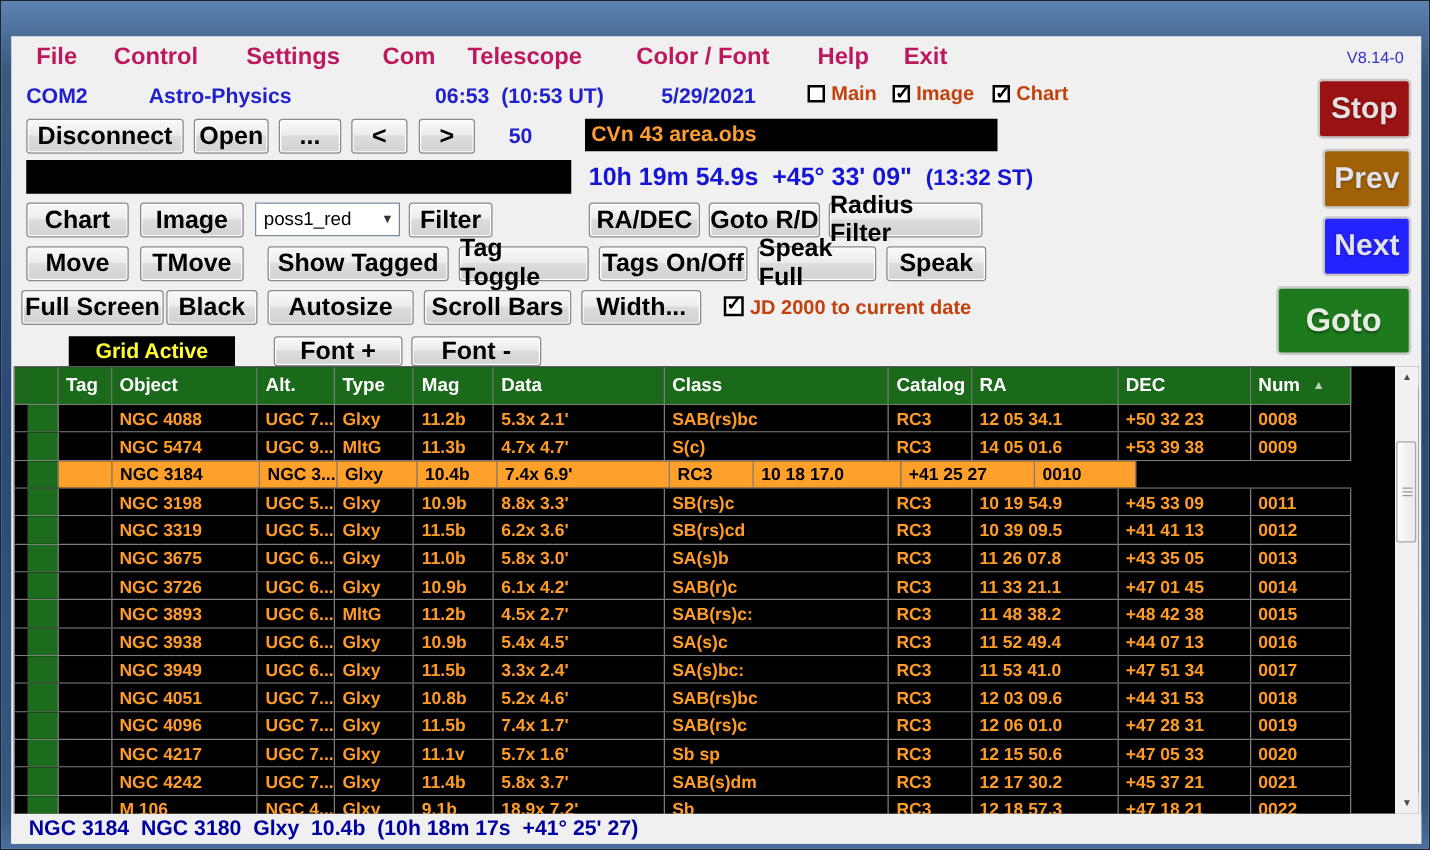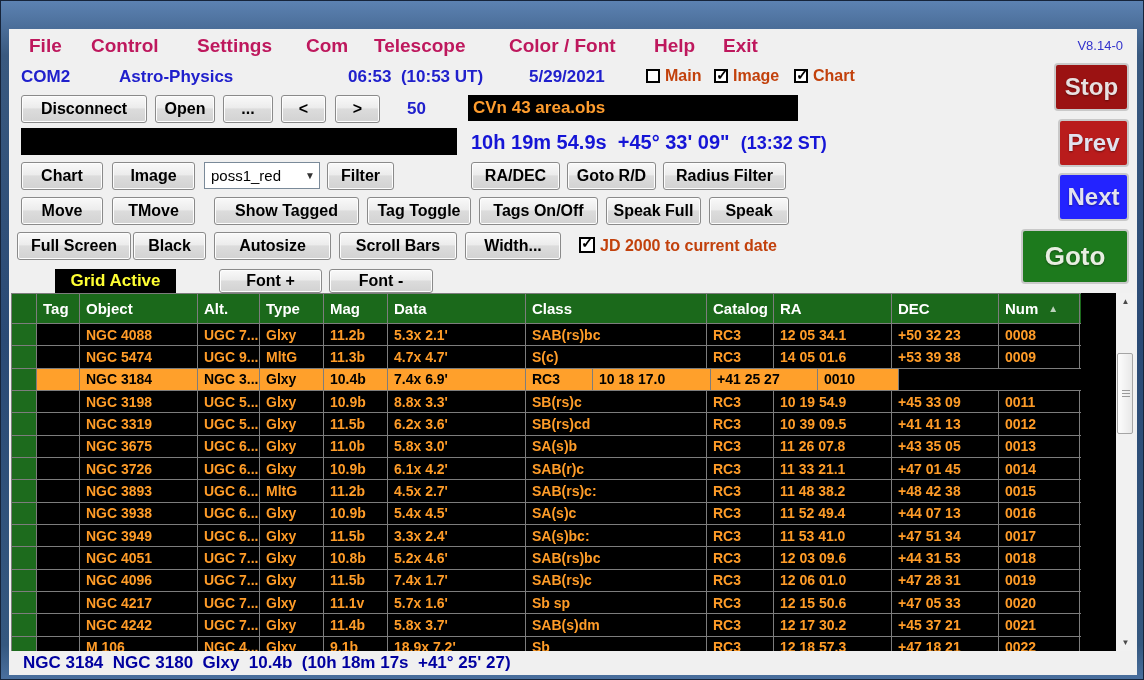--- a/index.html
+++ b/index.html
@@ -40,49 +40,49 @@
 
   .cb { display:inline-block; width:14px; height:14px; border:2px solid #000; background:#fff;
         position:relative; vertical-align:-2px; margin-right:5px; }
   .cb.checked::after { content:"✓"; position:absolute; left:0px; top:-5px; font-size:15px; font-weight:bold; color:#000; }
   .cb-label { font-size:16px; font-weight:bold; color:#c2410c; }
   .cb-wrap { position:absolute; top:38px; }
 
   .btn { position:absolute; height:28px; border:1px solid #8a8a8a; border-radius:3px;
     background:linear-gradient(180deg,#f9f9f9 0%, #ececec 45%, #dcdcdc 50%, #d2d2d2 100%);
     font-family:"Liberation Sans", sans-serif;
-    font-size:16px; font-weight:bold; color:#000; display:flex; align-items:center; justify-content:center;
+    font-size:20px; font-weight:bold; color:#000; display:flex; align-items:center; justify-content:center;
     box-shadow:inset 0 0 0 1px #fdfdfd; cursor:default; }
   .btn.small-h { height:24px; }
 
   .black-box { position:absolute; background:#000; }
   .file-label { color:#ff9d2e; font-size:17px; font-weight:bold; padding-left:5px; display:flex; align-items:center; }
 
   .coords { position:absolute; left:462px; top:102px; font-size:20px; font-weight:bold; color:#1515d6; white-space:pre; }
   .coords .st { font-family:Liberation Sans, sans-serif; font-weight:bold; font-size:18px; }
 
   .dropdown { position:absolute; left:195px; top:133px; width:116px; height:27px; background:#fff;
     border:1px solid #7a8a99; display:flex; align-items:center; font-size:15px; color:#000; padding-left:6px; }
   .dd-arrow { position:absolute; right:4px; top:7px; font-size:10px; color:#333; }
 
-  .grid-active { position:absolute; left:46px; top:240px; width:121px; height:24px; background:#000;
+  .grid-active { position:absolute; left:46px; top:240px; width:133px; height:24px; background:#000;
     color:#ffff33; font-size:17px; font-weight:bold; display:flex; align-items:center; justify-content:center; }
 
   .side-btn { position:absolute; border:2px solid #c9c9c9; border-radius:4px; color:#fff;
     font-weight:bold; display:flex; align-items:center; justify-content:center;
     text-shadow:0 1px 2px rgba(0,0,0,.4); }
   .stop { left:1045px; top:34px;  width:75px;  height:48px; background:#9b1212; font-size:24px; color:#e8e0e0; }
-  .prev { left:1049px; top:90px;  width:71px;  height:48px; background:#b91c1c; font-size:24px; color:#e2e2ee; }
+  .prev { left:1049px; top:90px;  width:71px;  height:48px; background:#a16207; font-size:24px; color:#e2e2ee; }
   .next { left:1049px; top:144px; width:71px;  height:48px; background:#2323ff; font-size:24px; color:#e2e2ee; }
   .goto { left:1012px; top:200px; width:108px; height:55px; background:#1d7a1d; font-size:26px; color:#e8eee2; }
 
   
   .table-wrap { position:absolute; left:2px; top:264px; width:1124px; height:358px; background:#000; overflow:hidden; }
   .grid { position:absolute; left:0; top:0; width:1070px; border-left:1px solid #7d7d7d; border-top:1px solid #7d7d7d; }
-  .tr { display:flex; height:22.35px; border-bottom:1px solid #7d7d7d; background:#000; }
+  .tr { display:flex; height:22.35px; border-bottom:1px solid #7d7d7d; background:#000;padding-left:10px; }
   .tr.head { height:30px; background:#1b691b; }
   .td, .th { border-right:1px solid #7d7d7d; padding-left:6px; display:flex; align-items:center;
     overflow:hidden; white-space:nowrap; }
   .th { color:#fff; font-size:15px; font-weight:bold; background:#1b691b; }
   .td { color:#ff9c28; font-size:14px; font-weight:bold; }
   .td.c-ind { background:#1d6b1d; }
   .tr.sel .td { background:#ffa02b; color:#000; }
   .tr.sel .td.c-ind { background:#1d6b1d; }
   .c-ind{width:25px;} .c-tag{width:43px;} .c-object{width:118px;} .c-alt{width:62px;}
   .c-type{width:64px;} .c-mag{width:64px;} .c-data{width:138px;text-align:center;} .c-cls{width:181px;}

